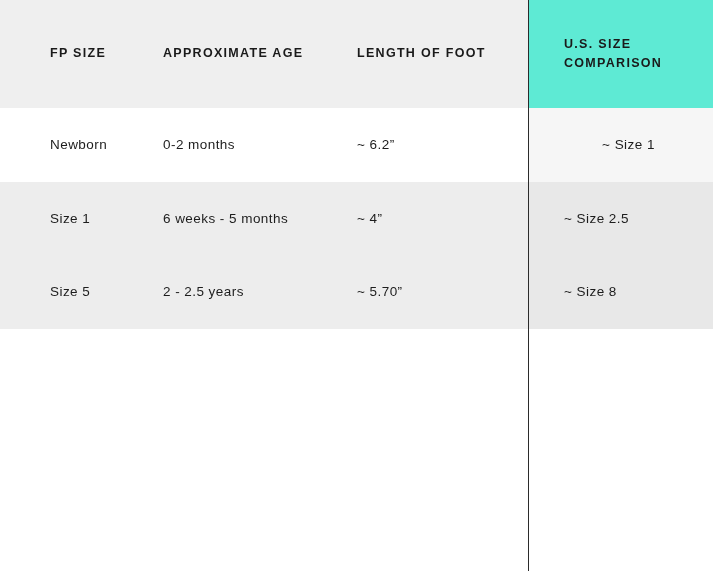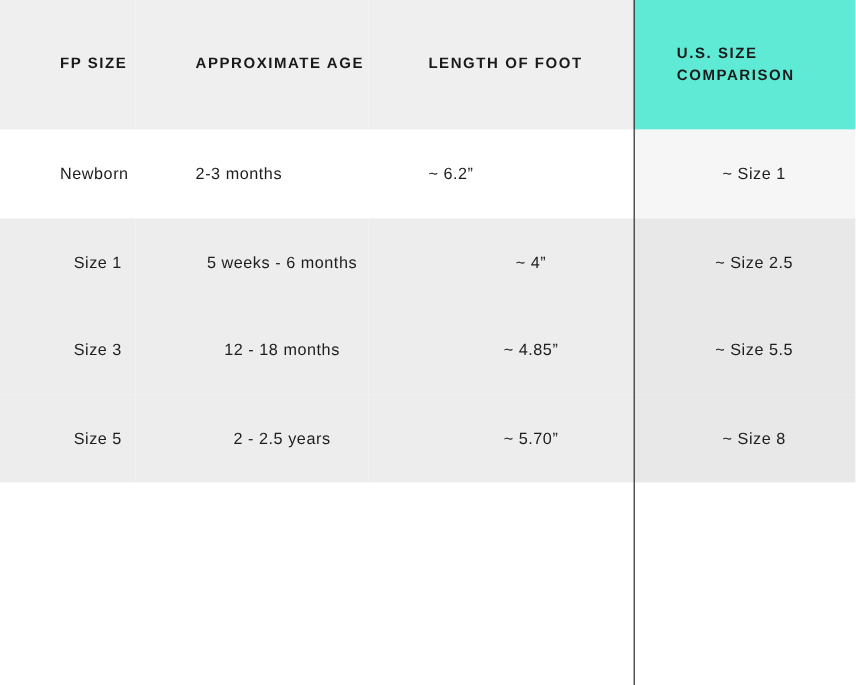--- a/index.html
+++ b/index.html
@@ -62,21 +62,21 @@
     vertical-align: middle;
     text-align: left;
     font-size: 13.5px;
     font-weight: normal;
     letter-spacing: 0.45px;
     color: #1d1d1d;
     padding: 0;
   }
 
   tbody tr.odd td { background: #ffffff; }
-  tbody tr.even td { background: #ededed; text-align: center; }
+  tbody tr.even td { background: #ededed; }
 
   
   tbody tr.odd td.col3 { background: #f6f6f6; text-align: center; }
   tbody tr.even td.col3 { background: #e8e8e8; }
   thead th.col3 { background: #5eead4; }
 
   
   .vrule {
     position: absolute;
     top: 0;
@@ -115,39 +115,33 @@
         <th class="pad3 col3">
           <span class="hlabel">U.S. SIZE</span>
           <span class="hlabel">COMPARISON</span>
         </th>
       </tr>
     </thead>
     <tbody>
 
       <tr class="odd">
         <td class="pad0">Newborn</td>
-        <td class="pad1">2-3 months</td>
+        <td class="pad1">0-2 months</td>
         <td class="pad2">~ 6.2”</td>
         <td class="pad3 col3">~ Size 1</td>
       </tr>
 
       <tr class="even">
         <td class="pad0">Size 1</td>
-        <td class="pad1">5 weeks - 6 months</td>
+        <td class="pad1">6 weeks - 5 months</td>
         <td class="pad2">~ 4”</td>
         <td class="pad3 col3">~ Size 2.5</td>
       </tr>
 
 
-      <tr class="even">
-        <td class="pad0">Size 3</td>
-        <td class="pad1">12 - 18 months</td>
-        <td class="pad2">~ 4.85”</td>
-        <td class="pad3 col3">~ Size 5.5</td>
-      </tr>
 
 
       <tr class="even">
         <td class="pad0">Size 5</td>
         <td class="pad1">2 - 2.5 years</td>
         <td class="pad2">~ 5.70”</td>
         <td class="pad3 col3">~ Size 8</td>
       </tr>
 
     </tbody>

